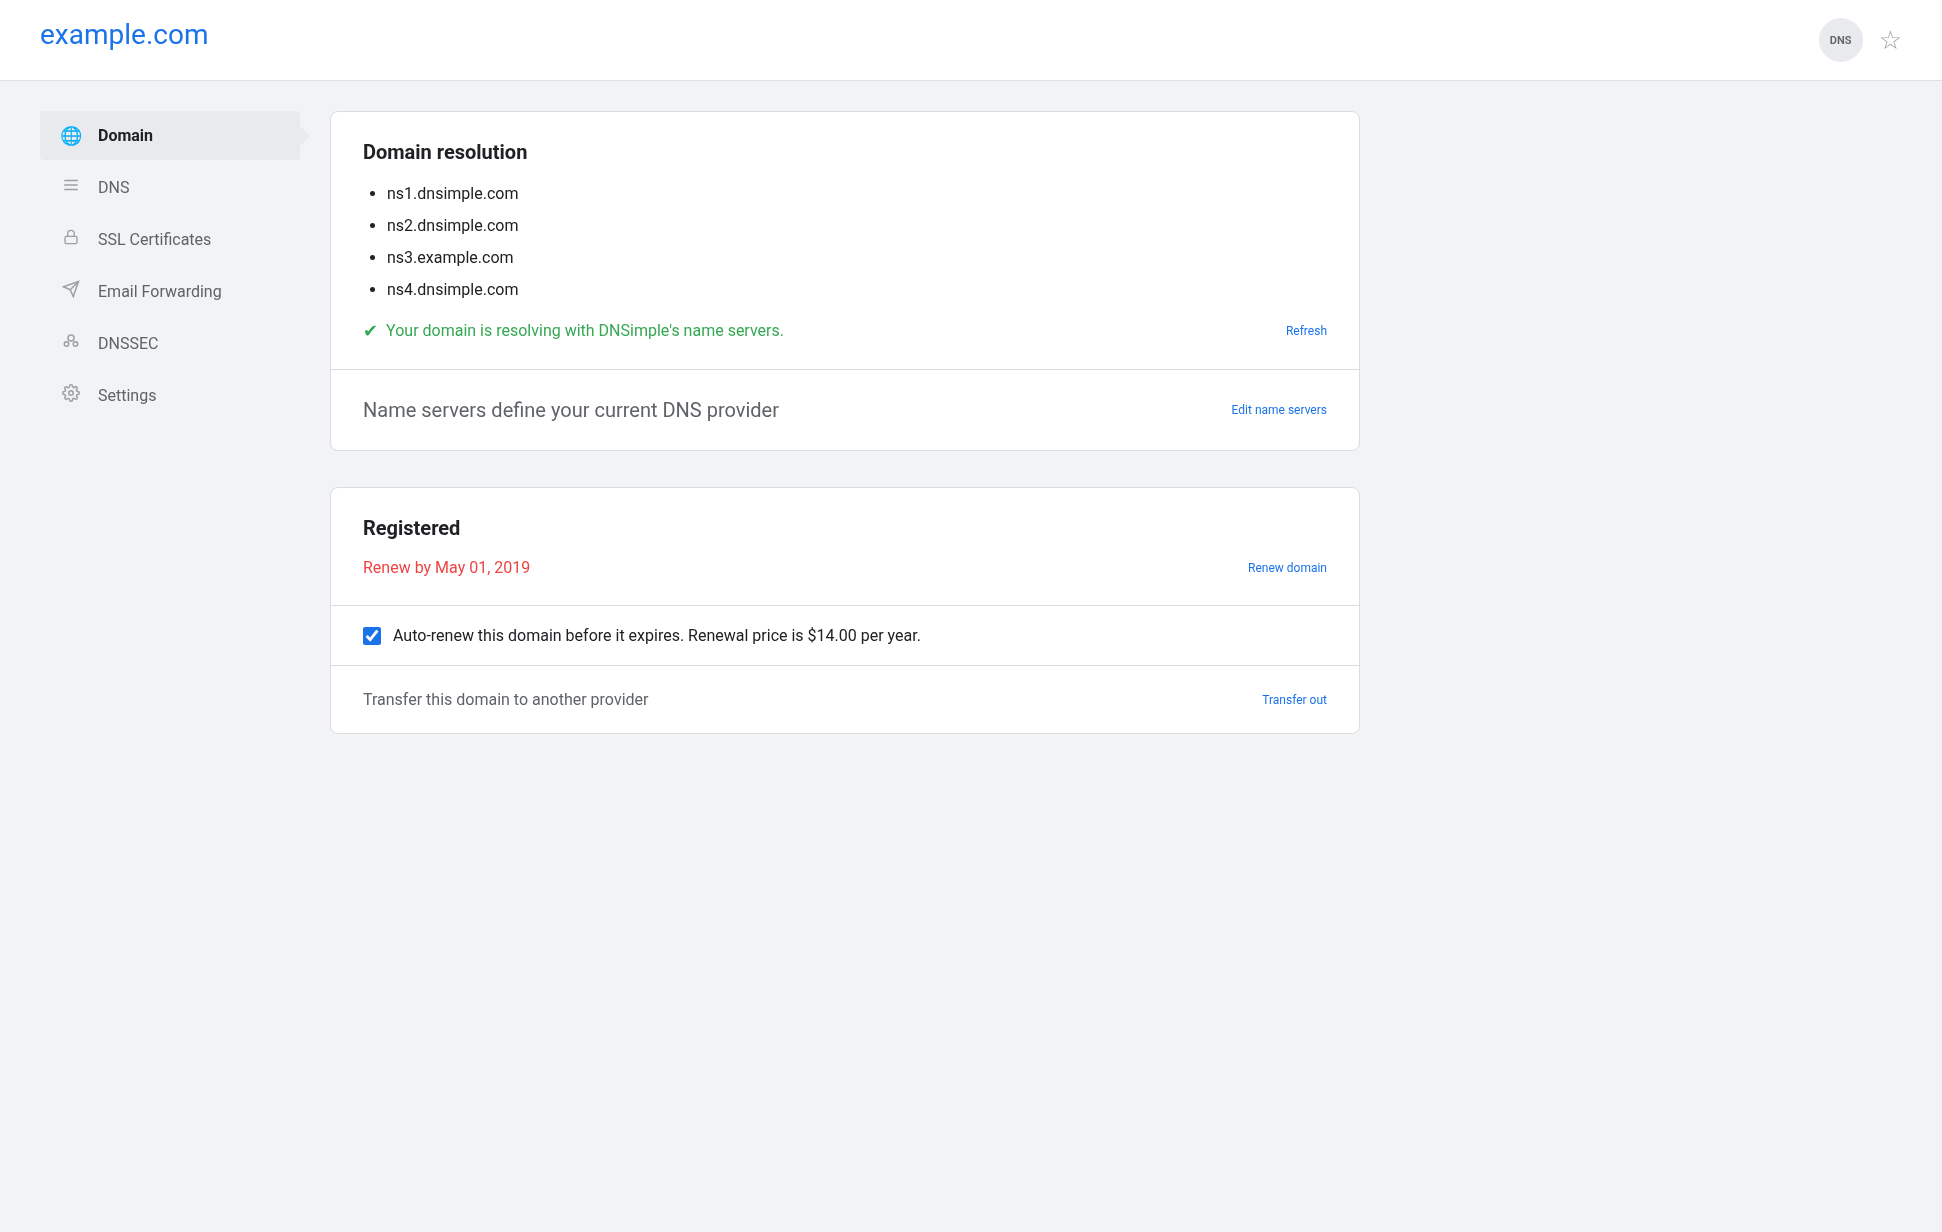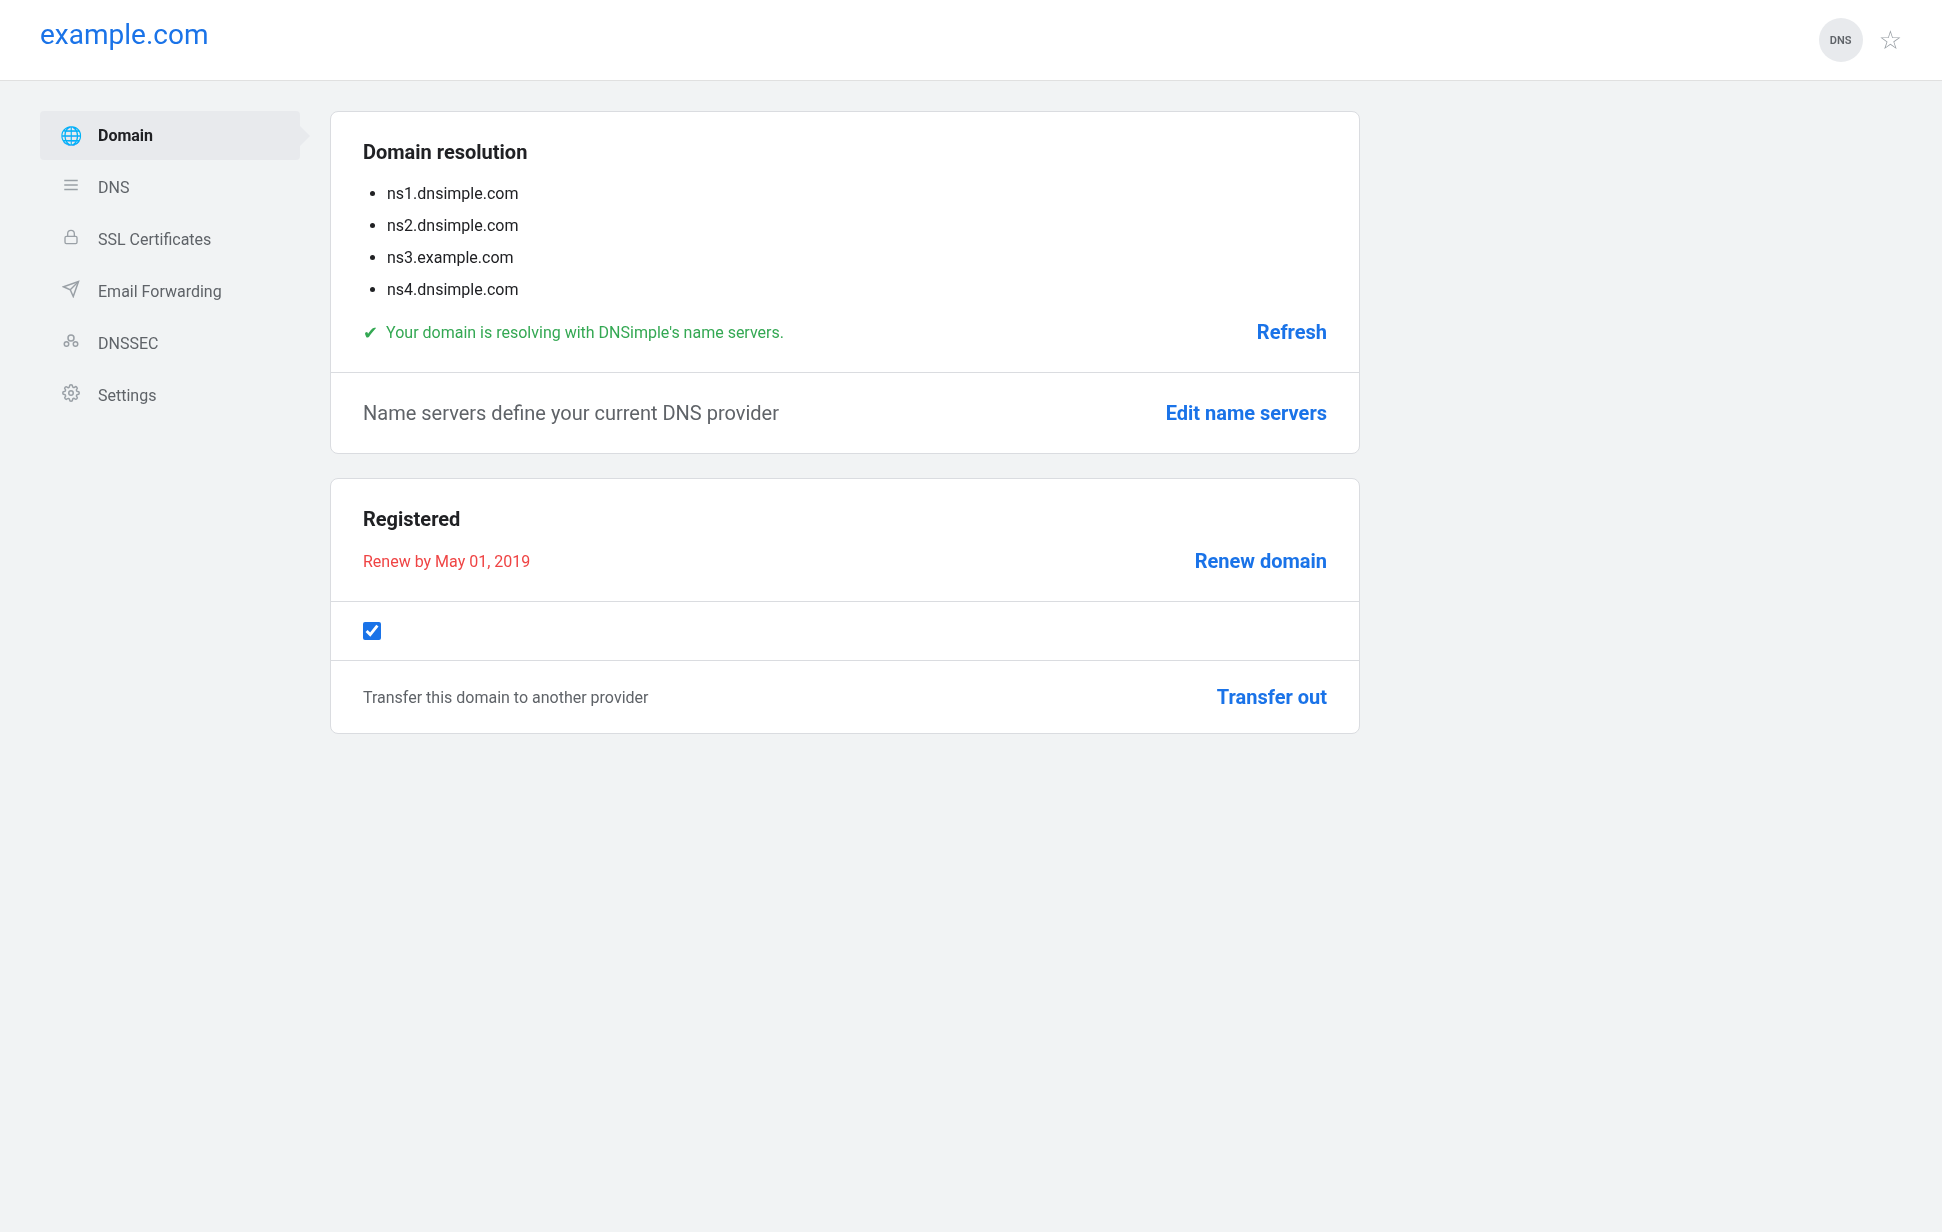--- a/index.html
+++ b/index.html
@@ -107,21 +107,21 @@
 
     .sidebar-item.active .sidebar-icon {
       color: #5f6368;
     }
 
     
     .content {
       flex: 1;
       display: flex;
       flex-direction: column;
-      gap: 24px;
+      gap: 36px;
     }
 
     .card {
       background: #fff;
       border-radius: 8px;
       border: 1px solid #dadce0;
       overflow: hidden;
     }
 
     .card-section {
@@ -166,22 +166,22 @@
       font-size: 16px;
     }
 
     .check-icon {
       color: #34a853;
       font-size: 18px;
     }
 
     .action-link {
       color: #1a73e8;
-      font-size: 20px;
-      font-weight: 700;
+      font-size: 12px;
+      font-weight: 400;
       cursor: pointer;
       text-decoration: none;
     }
 
     .card-footer-row {
       display: flex;
       align-items: center;
       justify-content: space-between;
     }
 
@@ -347,20 +347,21 @@
         <div class="card-title">Registered</div>
         <div class="renew-row">
           <span class="renew-date">Renew by May 01, 2019</span>
           <a class="action-link">Renew domain</a>
         </div>
       </div>
 
       <div class="autorenew-section">
 
         <input type="checkbox" class="autorenew-checkbox" checked="" style="">
+        <span class="autorenew-label">Auto-renew this domain before it expires. Renewal price is $14.00 per year.</span>
       </div>
 
       <div class="transfer-section">
         <div class="transfer-row">
           <span class="transfer-text">Transfer this domain to another provider</span>
           <a class="action-link">Transfer out</a>
         </div>
       </div>
     </div>
 

